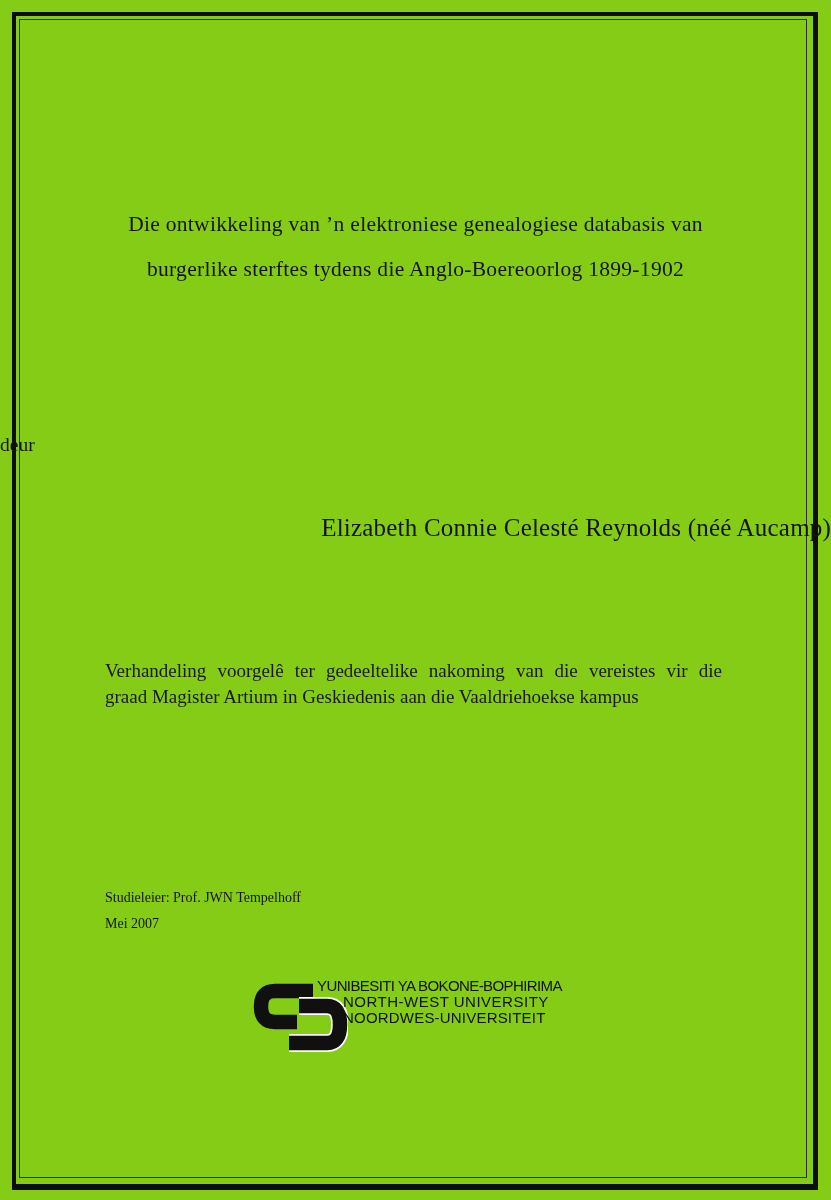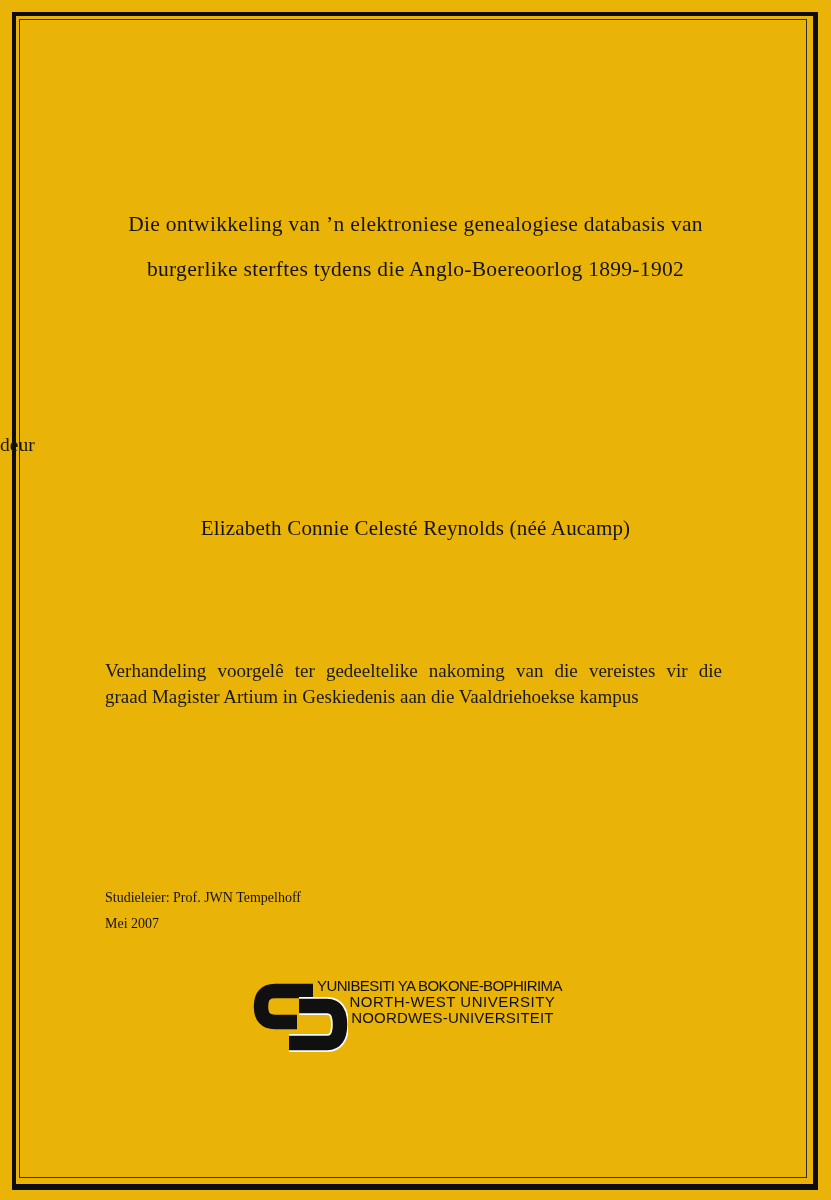--- a/index.html
+++ b/index.html
@@ -6,21 +6,21 @@
   body {
     width: 831px; height: 1200px;
     background: #ffffff;
     font-family: "Liberation Serif", serif;
     color: #1a1a1a;
     position: relative;
     overflow: hidden;
   }
   .page {
     position: absolute; inset: 0;
-    background: #eab308;
+    background: #84cc16;
     padding-left: 42px;
   }
   .frame-outer {
     position: absolute;
     left: 12px; top: 12px; right: 13px; bottom: 10px;
     border-style: solid;
     border-color: #0d0d0d;
     border-width: 4px 5px 6px 4px;
   }
   .frame-inner {
@@ -35,22 +35,22 @@
     letter-spacing: 0.3px;
     color: #141414;
   }
   .byline {
     position: absolute; left: 0; right: 0; top: 433px;
     font-size: 19.5px; line-height: 24px;
     color: #161616;
   }
   .author {
     position: absolute; left: 0; right: 0; top: 515px;
-    text-align: center;
-    font-size: 21px; line-height: 26px;
+    text-align: right;
+    font-size: 25px; line-height: 26px;
     letter-spacing: 0.2px;
     color: #141414;
   }
   .statement {
     position: absolute; left: 105px; top: 658px; width: 617px;
     font-size: 19px; line-height: 25.5px;
     color: #191919;
   }
   .statement .just {
     text-align: justify;
@@ -69,21 +69,20 @@
   .logo-mark {
     position: absolute; left: 0; top: 2px;
     width: 95px; height: 72px;
   }
   .logo-text {
     position: absolute; left: 64px; top: -1px;
     font-family: "Liberation Sans", sans-serif;
     font-size: 15px; line-height: 16.2px;
     color: #101010;
     white-space: nowrap;
-    text-align: center;
   }
   .lt1 { letter-spacing: -0.6px; }
   .lt2 { margin-left: 26px; letter-spacing: 0.5px; }
   .lt3 { margin-left: 26px; letter-spacing: 0.2px; }
 </style>
 </head>
 <body>
 
 <div class="page">
 

